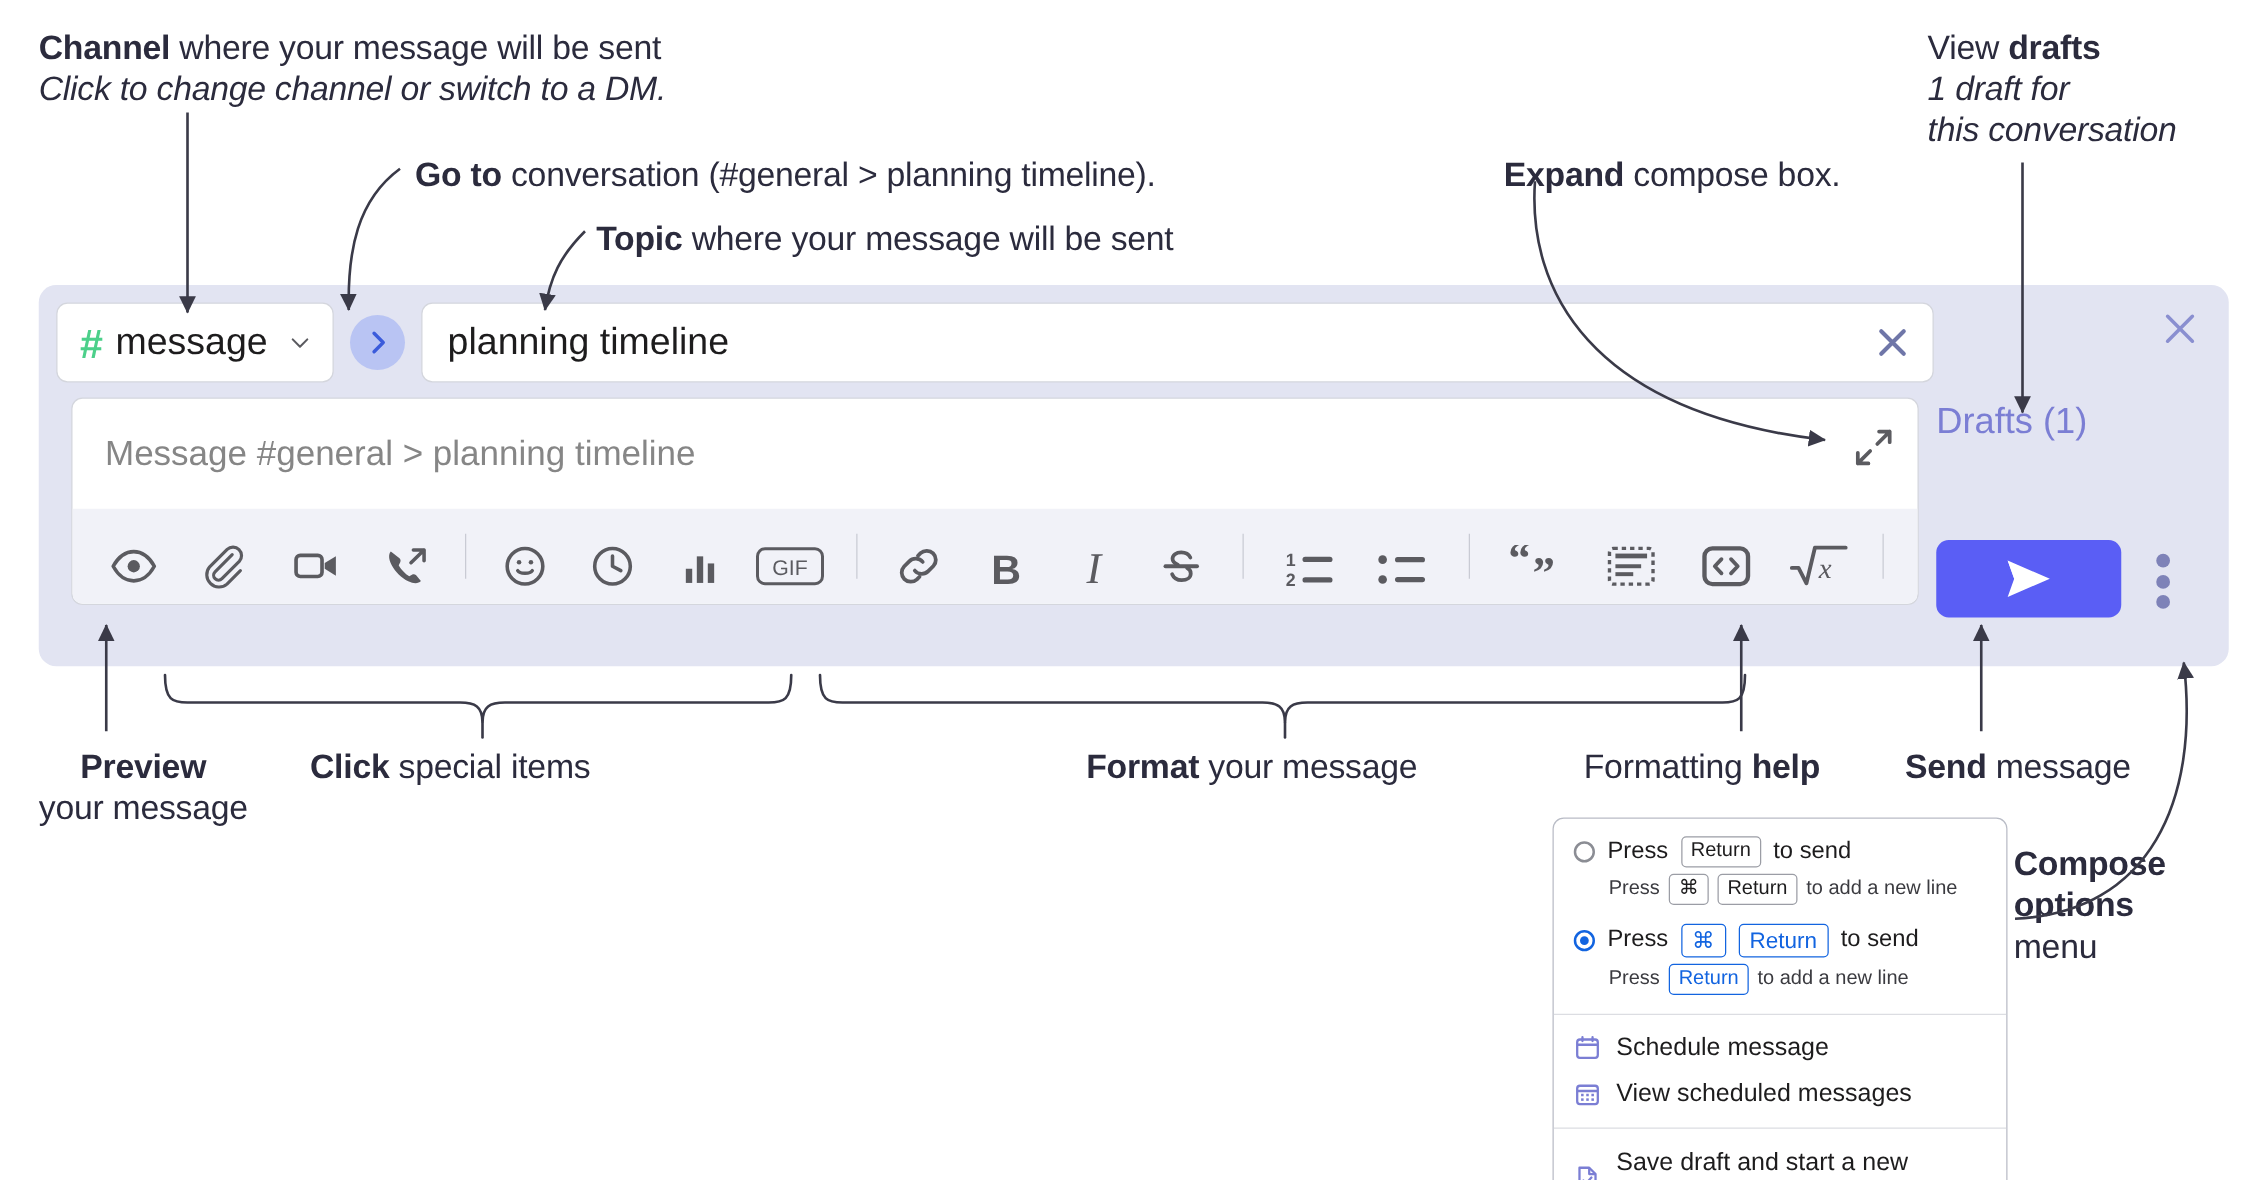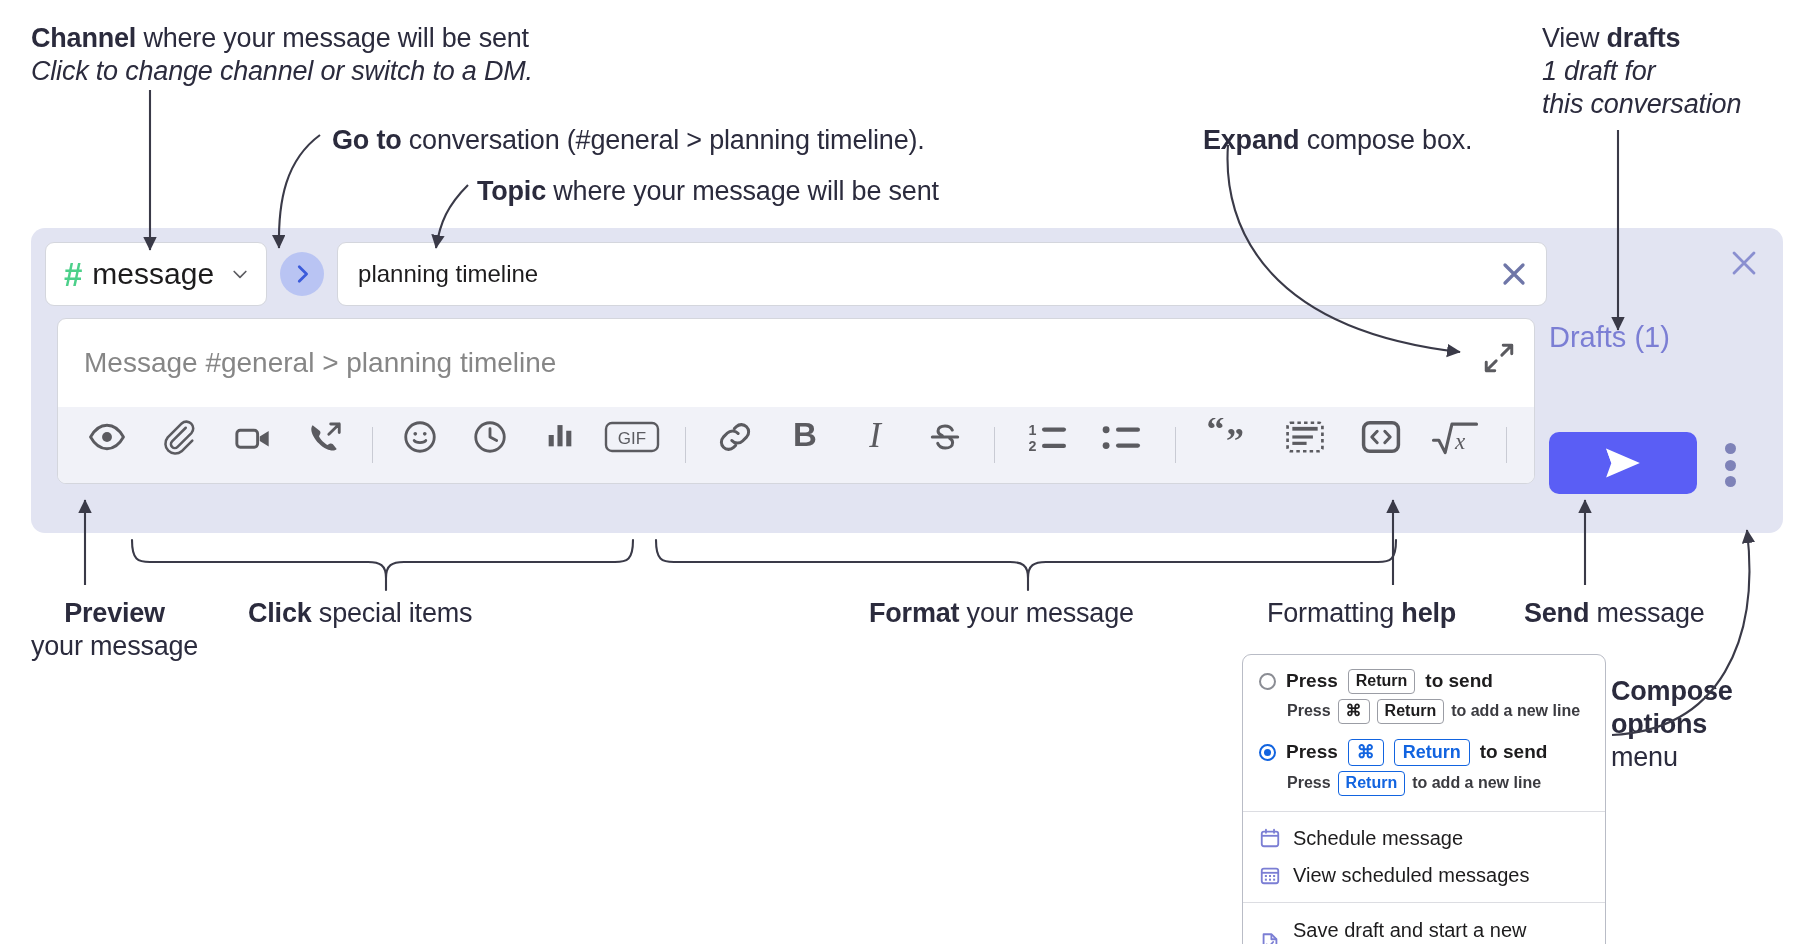--- a/index.html
+++ b/index.html
@@ -63,21 +63,21 @@
     cursor: pointer; flex: none;
   }
   .topic-box {
     flex: 1; height: 64px;
     background: #ffffff;
     border: 1px solid #d4d6dd;
     border-radius: 9px;
     display: flex; align-items: center;
     padding: 0 14px 0 20px;
   }
-  .topic-val { flex: 1; font-size: 24px; color: #1d1c1d; }
+  .topic-val { flex: 1; font-size: 30px; color: #1d1c1d; }
 
   
   .msg-card {
     position: absolute; left: 12px; top: 76px;
     width: 1478px; height: 166px;
     background: #ffffff;
     border: 1px solid #d4d6dd;
     border-radius: 9px;
     overflow: hidden;
   }
@@ -90,21 +90,21 @@
     width: 34px; height: 34px; cursor: pointer;
   }
   .toolbar {
     position: absolute; left: 0; bottom: 0;
     width: 100%; height: 76px;
     background: #f1f2f8;
     display: flex; align-items: center;
     padding: 0 22px;
     gap: 0;
   }
-  .tb { width: 54px; height: 54px; display: flex; align-items: flex-start; justify-content: center; cursor: pointer; flex: none; }
+  .tb { width: 54px; height: 54px; display: flex; align-items: flex-end; justify-content: center; cursor: pointer; flex: none; }
   .tb.wide { width: 62px; }
   .sep { width: 1px; height: 36px; background: #c9cbd4; margin: 0 14px; flex: none; }
   .tb-txt { font-size: 34px; color: #5b5b60; line-height: 1; }
   .tb-txt.bold { font-weight: 700; font-size: 33px; }
   .tb-txt.ital { font-style: italic; font-family: "Liberation Serif", serif; font-size: 35px; }
 
   
   .rail { position: absolute; right: 0; top: 0; width: 248px; height: 305px; }
   .rail-close { position: absolute; right: 22px; top: 18px; width: 34px; height: 34px; cursor: pointer; }
   .drafts-link {
@@ -121,21 +121,21 @@
   .kebab { position: absolute; left: 184px; top: 215px; width: 22px; height: 44px; cursor: pointer; display: flex; flex-direction: column; align-items: center; justify-content: space-between; }
   .kebab i { display: block; width: 11px; height: 11px; border-radius: 50%; background: #7e82b8; }
   .popup-full {
     position: absolute; left: 1242px; top: 654px;
     width: 364px;
     background: #ffffff;
     border: 1px solid #b9bcc6;
     border-radius: 9px;
     overflow: hidden;
   }
-  .radio-sect { padding: 12px 0 10px 0; font-weight: bold; }
+  .radio-sect { padding: 12px 0 10px 0; }
   .radio-row { display: flex; align-items: center; gap: 10px; padding: 2px 0 2px 16px; font-size: 19px; color: #1d1c1d; cursor: pointer; }
   .radio {
     width: 17px; height: 17px; border-radius: 50%;
     border: 2px solid #8b8d94; background: #fff; flex: none;
     position: relative;
   }
   .radio.on { border-color: #1264e0; }
   .radio.on::after { content: ""; position: absolute; inset: 3px; border-radius: 50%; background: #1264e0; }
   .sub-row { display: flex; align-items: center; gap: 7px; padding: 3px 0 5px 44px; font-size: 16px; color: #3b3b40; }
   .key {

